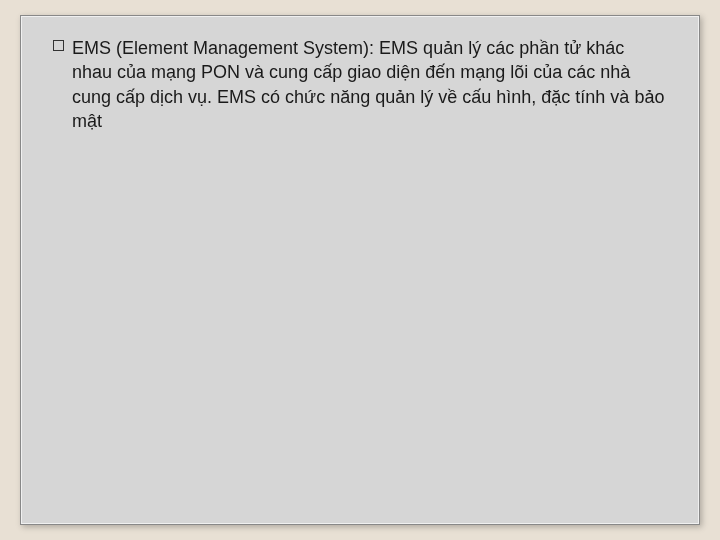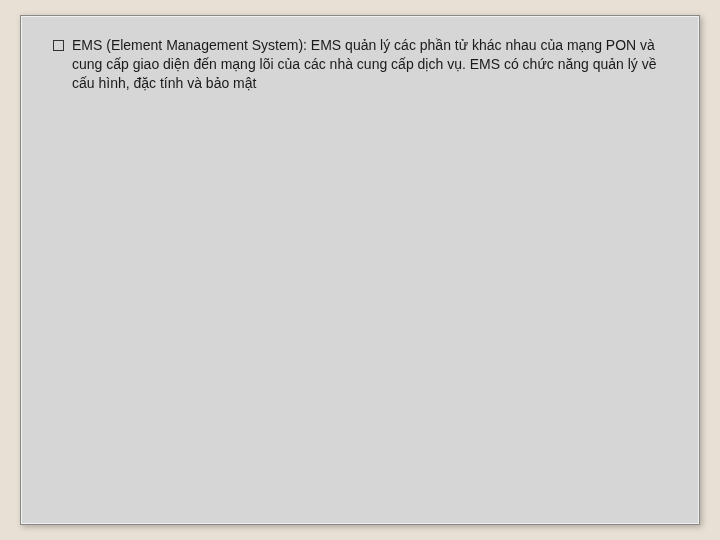--- a/index.html
+++ b/index.html
@@ -32,21 +32,21 @@
   }
   .bullet-marker {
     flex-shrink: 0;
     width: 11px;
     height: 11px;
     border: 1.5px solid #333;
     margin-top: 4px;
     background: transparent;
   }
   .bullet-text {
-    font-size: 14px;
+    font-size: 18px;
     line-height: 1.35;
     color: #1a1a1a;
     text-align: left;
   }
 </style>
 </head>
 <body>
 
 <div class="slide">
   <div class="bullet-item">

